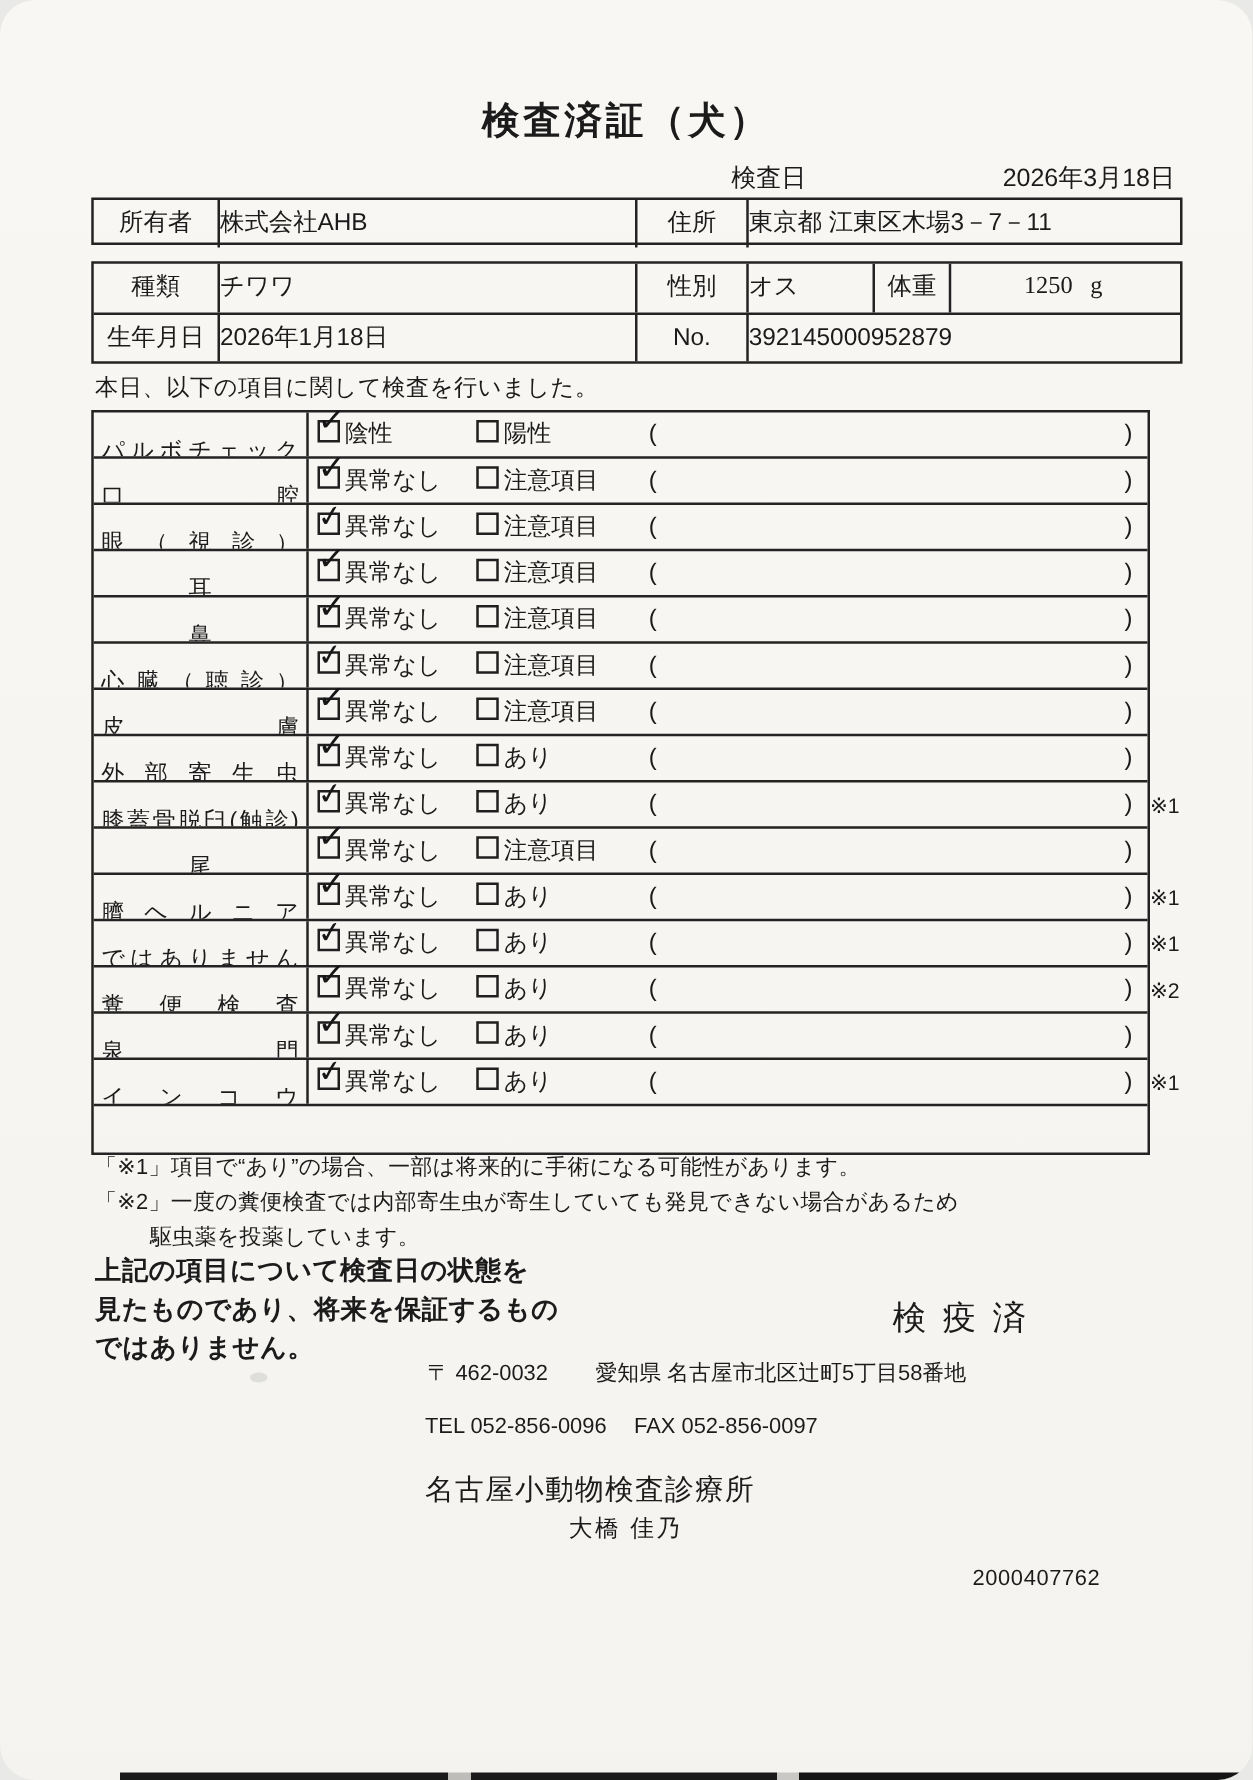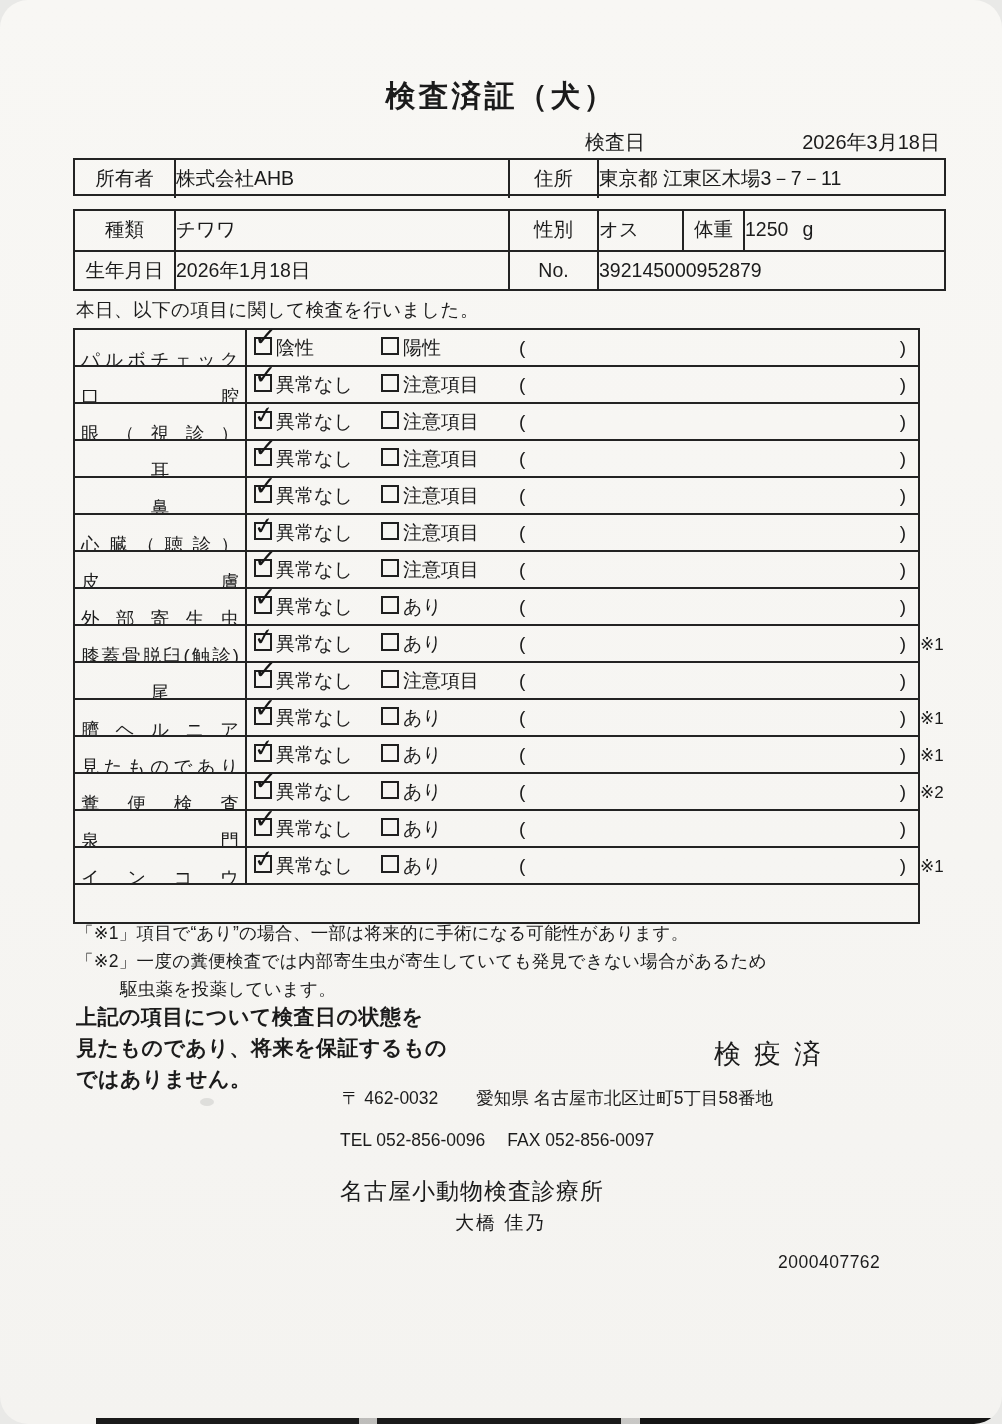--- a/index.html
+++ b/index.html
@@ -22,23 +22,23 @@
          white-space:nowrap;overflow:hidden;}
   .hcell:last-child{border-right:none;}
   .lab{text-align:center;}
   .val{padding-left:0;}
   .owner-table{top:158px;height:38px;}
   .info-table{top:209px;height:82px;}
   .info-table .hrow{height:39px;}
   .w-label1{width:101px;}
   .w-val1{width:334px;}
   .w-label2{width:89px;}
-  .w-sex{width:85px;}
+  .w-sex{width:101px;}
   .w-wlabel{width:61px;}
-  .w-weight{flex:1;text-align:left;}
+  .w-weight{flex:1;text-align:center;font-family:Liberation Serif, serif;}
   .w-weight .unit{display:inline-block;margin-left:14px;margin-right:4px;}
   .flex1{flex:1;}
 
   .lead{top:297px;left:76px;font-size:18.5px;letter-spacing:0.5px;}
 
   
   .ctable{top:328px;left:73px;width:847px;border:2px solid #232323;box-sizing:border-box;}
   .crow{position:relative;display:flex;height:37px;box-sizing:border-box;border-bottom:2px solid #232323;}
   .crow:last-child{border-bottom:none;}
   .clabel{width:172px;box-sizing:border-box;border-right:2px solid #232323;padding:12px 6px;
@@ -222,21 +222,21 @@
     <div class="clabel">臍ヘルニア</div>
     <div class="copts">
       <span class="opt opt1"><span class="cb"><span class="check">✓</span></span><span class="optlabel">異常なし</span></span>
       <span class="opt opt2"><span class="cb"></span><span class="optlabel">あり</span></span>
       <span class="po">(</span>
       <span class="pc">)</span>
     </div>
     <div class="cnote">※1</div>
   </div>
       <div class="crow">
-    <div class="clabel">見たものであり</div>
+    <div class="clabel">ではありません</div>
     <div class="copts">
       <span class="opt opt1"><span class="cb"><span class="check">✓</span></span><span class="optlabel">異常なし</span></span>
       <span class="opt opt2"><span class="cb"></span><span class="optlabel">あり</span></span>
       <span class="po">(</span>
       <span class="pc">)</span>
     </div>
     <div class="cnote">※1</div>
   </div>
       <div class="crow">
     <div class="clabel">糞便検査</div>

